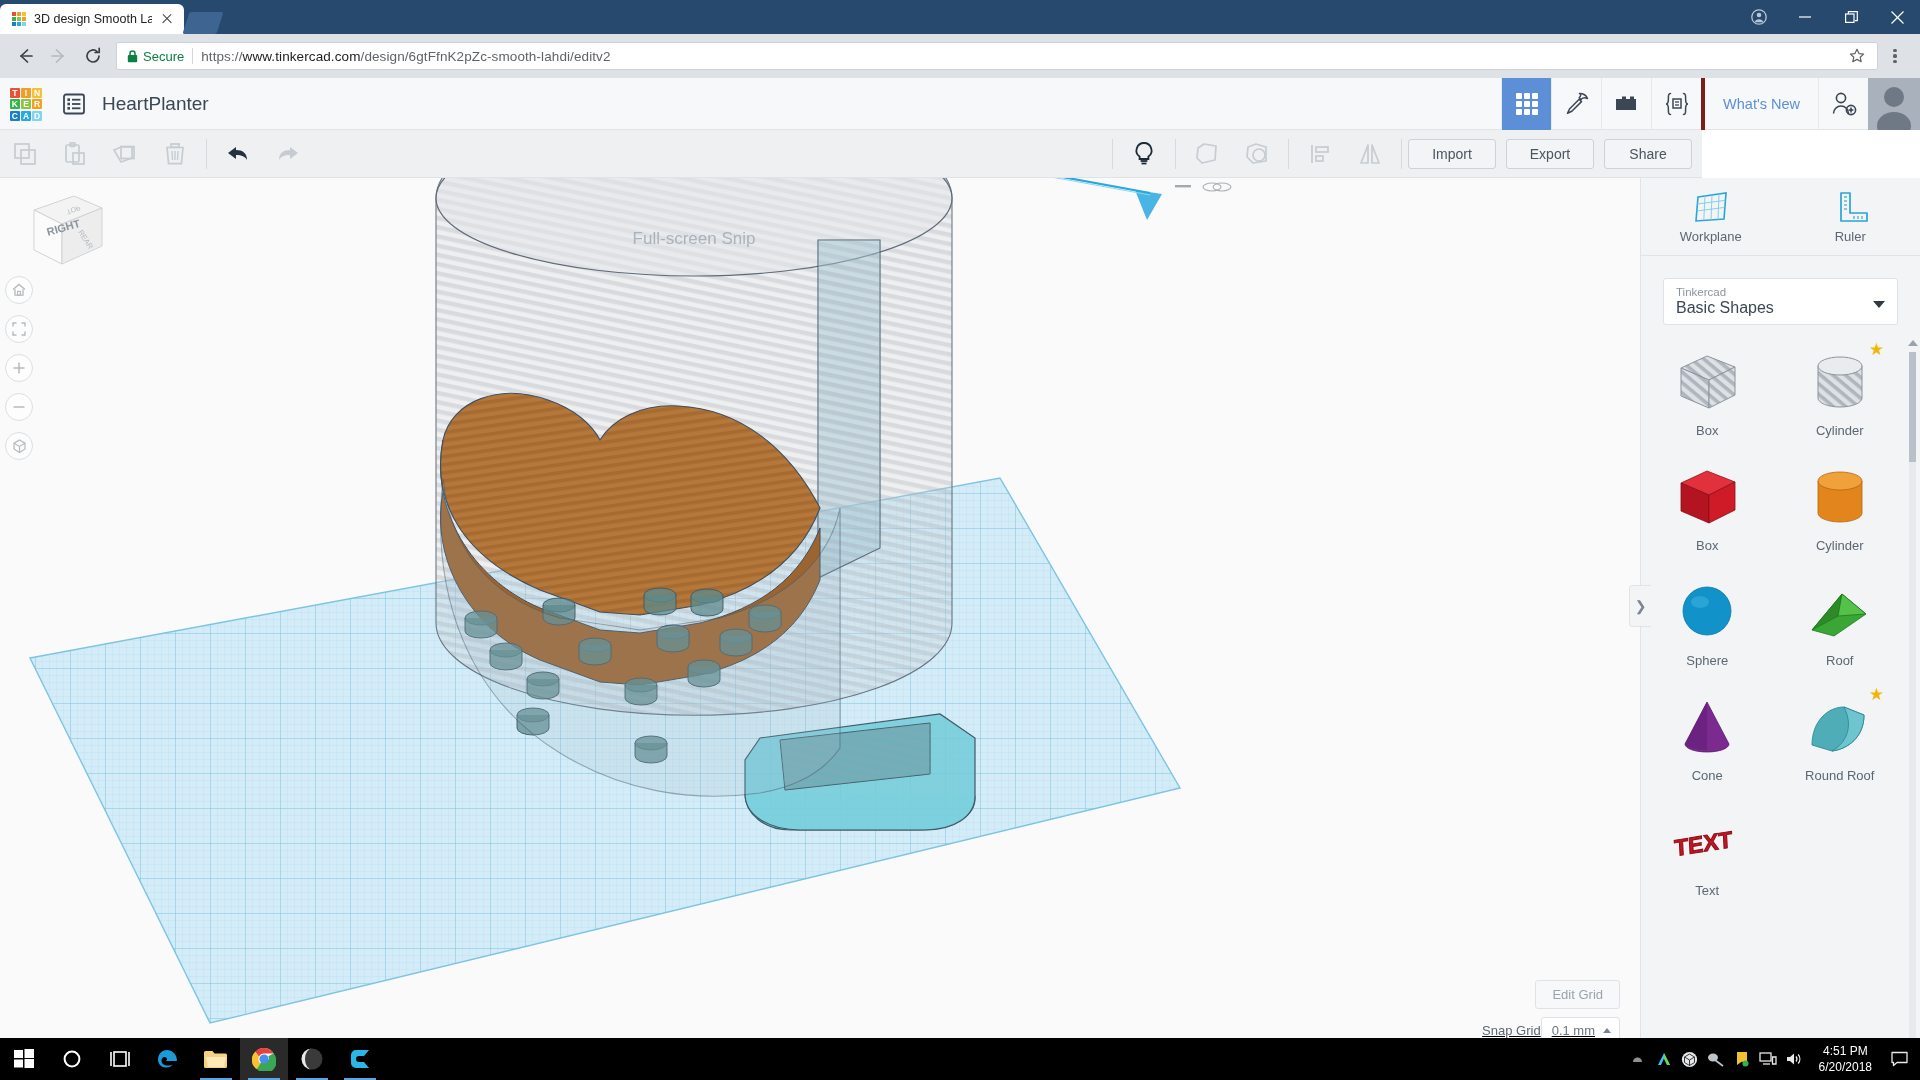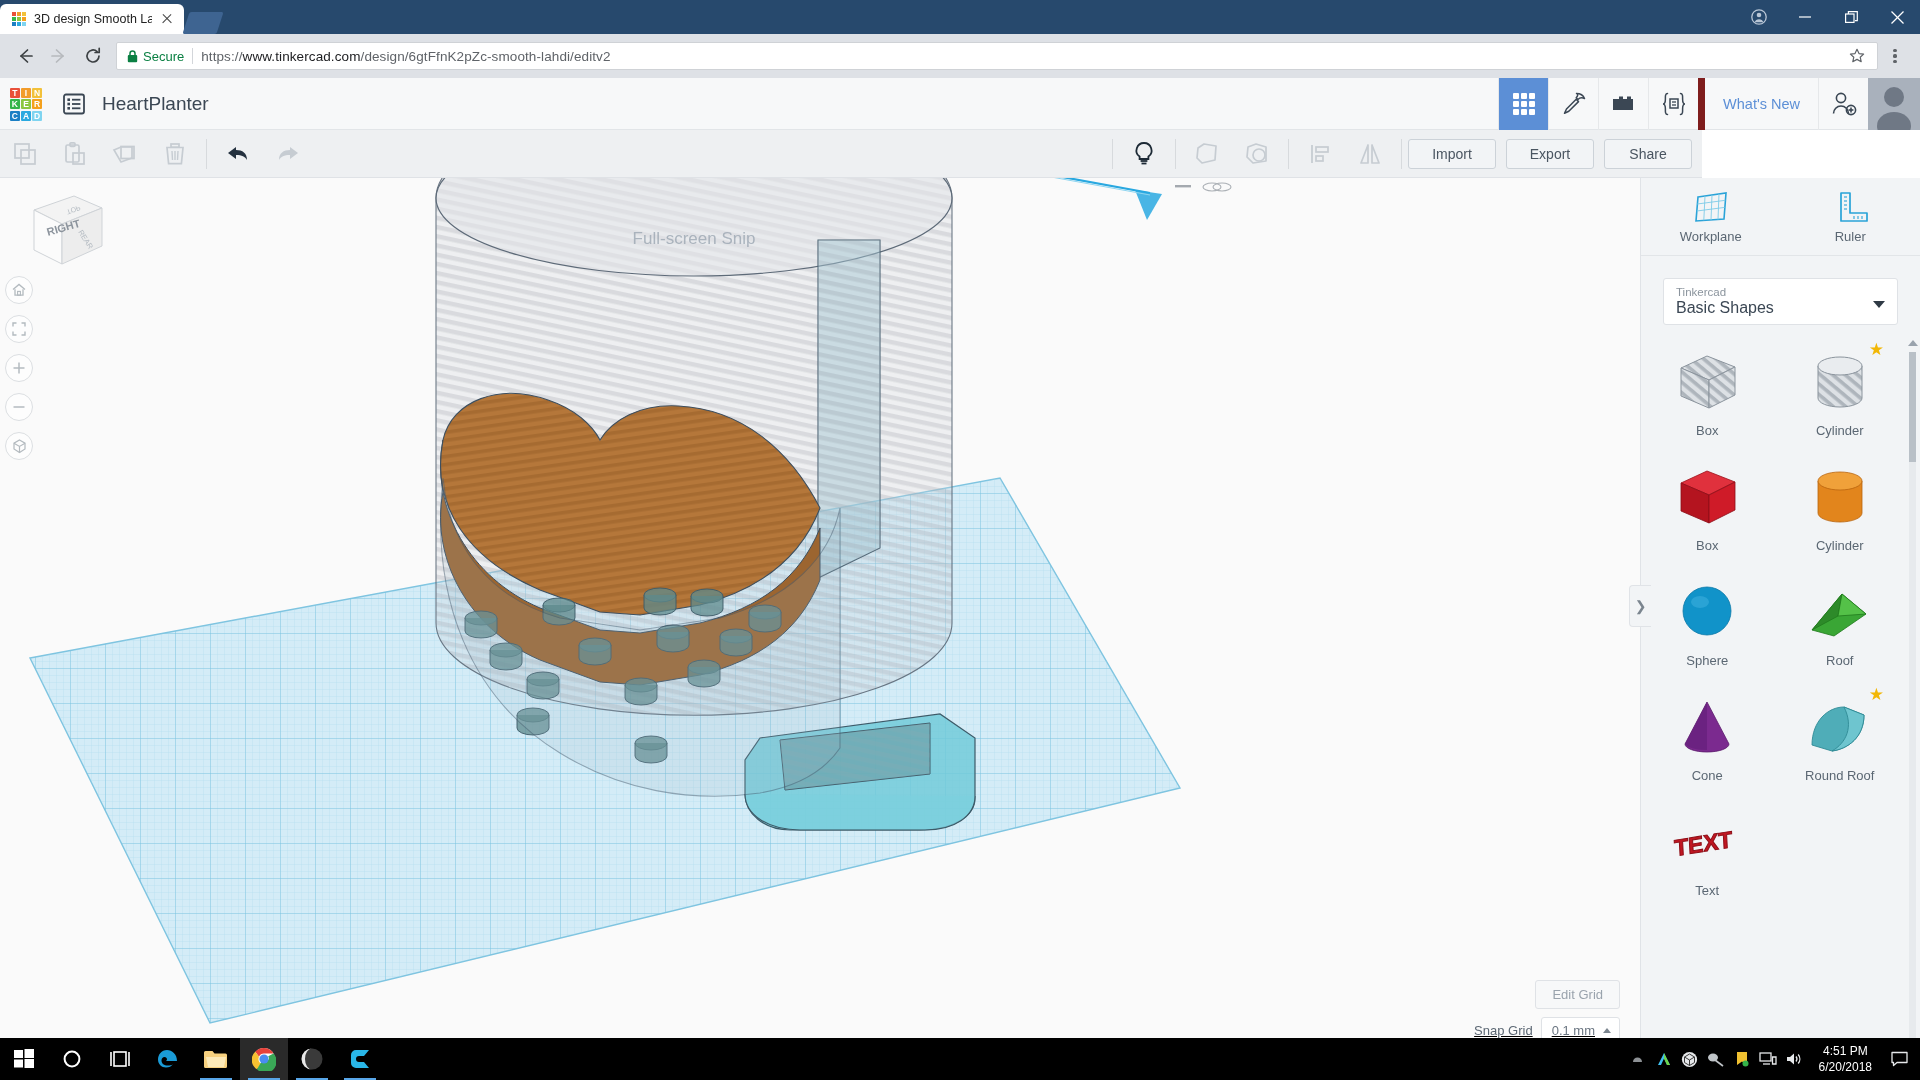--- a/index.html
+++ b/index.html
@@ -75,21 +75,21 @@
   .doc-icon{ margin-left:20px; width:24px;height:24px; }
   .doc-title{ margin-left:16px; font-size:19px; color:#3b4754; }
 
   .hdr-right{ margin-left:auto; display:flex; align-items:stretch; height:52px; }
   .hdr-tool{
     width:50px; display:flex;align-items:center;justify-content:center;
     border-left:1px solid #e6e8ea;
   }
   .hdr-tool.active{ background:#5c8fd6; }
   .hdr-link{
-    display:flex;align-items:center;padding:0 18px; border-left:7px solid #7f1d1d;
+    display:flex;align-items:center;padding:0 18px; border-left:4px solid #7f1d1d;
     font-size:14.5px; color:#5c8fd6;
   }
   .hdr-avatar{
     width:52px;height:52px; background:#a8b0bb; display:flex;align-items:flex-end;justify-content:center;
     overflow:hidden;
   }
 
   
   .tc-toolbar{
     position:absolute; left:0; top:130px; width:1702px; height:48px;
@@ -118,21 +118,21 @@
   .nav-circles{ position:absolute; left:5px; top:98px; display:flex; flex-direction:column; gap:11px;}
   .ncirc{
     width:28px;height:28px;border-radius:50%; border:1px solid #dcdfe2;
     display:flex;align-items:center;justify-content:center; background:rgba(255,255,255,.6);
   }
   .grid-controls{ position:absolute; right:20px; bottom:14px; text-align:right;text-decoration:underline; }
   .edit-grid{
     display:inline-block; padding:6px 16px; border:1px solid #dfe2e6; border-radius:3px;
     background:#f7f8f9; font-size:13px; color:#9aa3ad; margin-bottom:8px;
   }
-  .snap-row{ display:flex; align-items:center; justify-content:space-between; gap:8px; }
+  .snap-row{ display:flex; align-items:center; justify-content:space-between; }
   .snap-label{ font-size:13px; color:#5b6773; }
   .snap-sel{
     border:1px solid #dfe2e6; border-radius:3px; background:#fff;
     padding:5px 8px 5px 10px; font-size:13px; color:#6b7682;
     display:flex;align-items:center;gap:8px;
   }
   .caret-up{ width:0;height:0;border-left:4px solid transparent;border-right:4px solid transparent;border-bottom:5px solid #7b858f;}
 
   .panel-collapse{
     position:absolute; left:1629px; top:585px; width:22px;height:42px;

